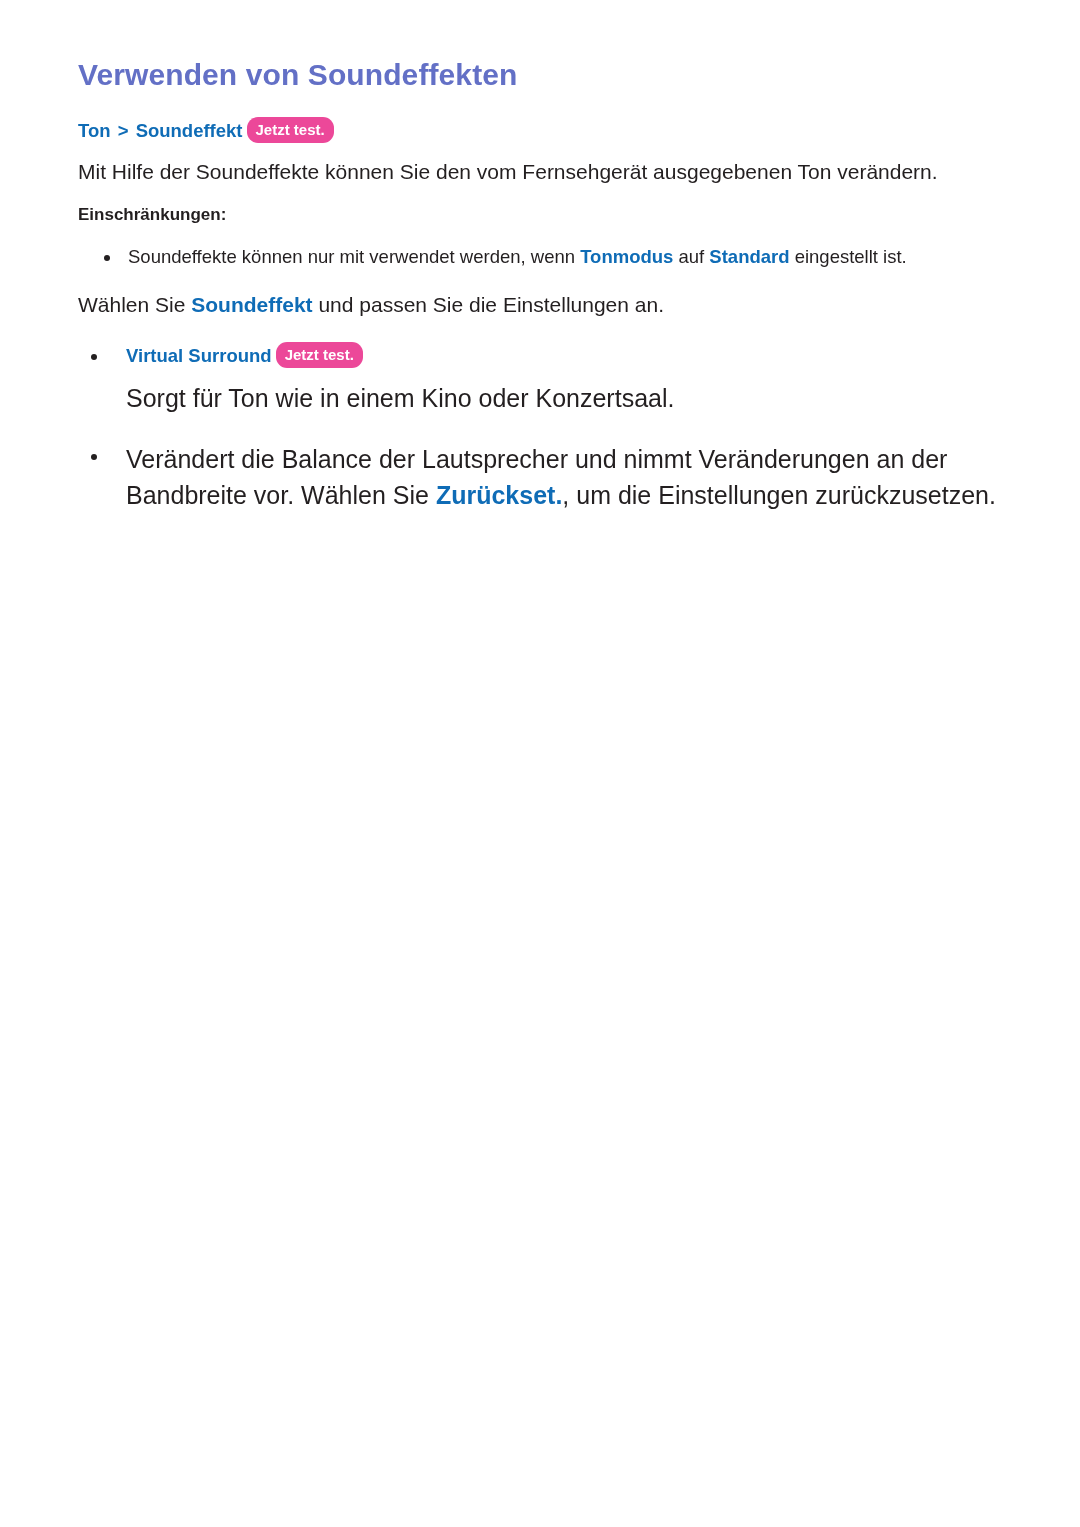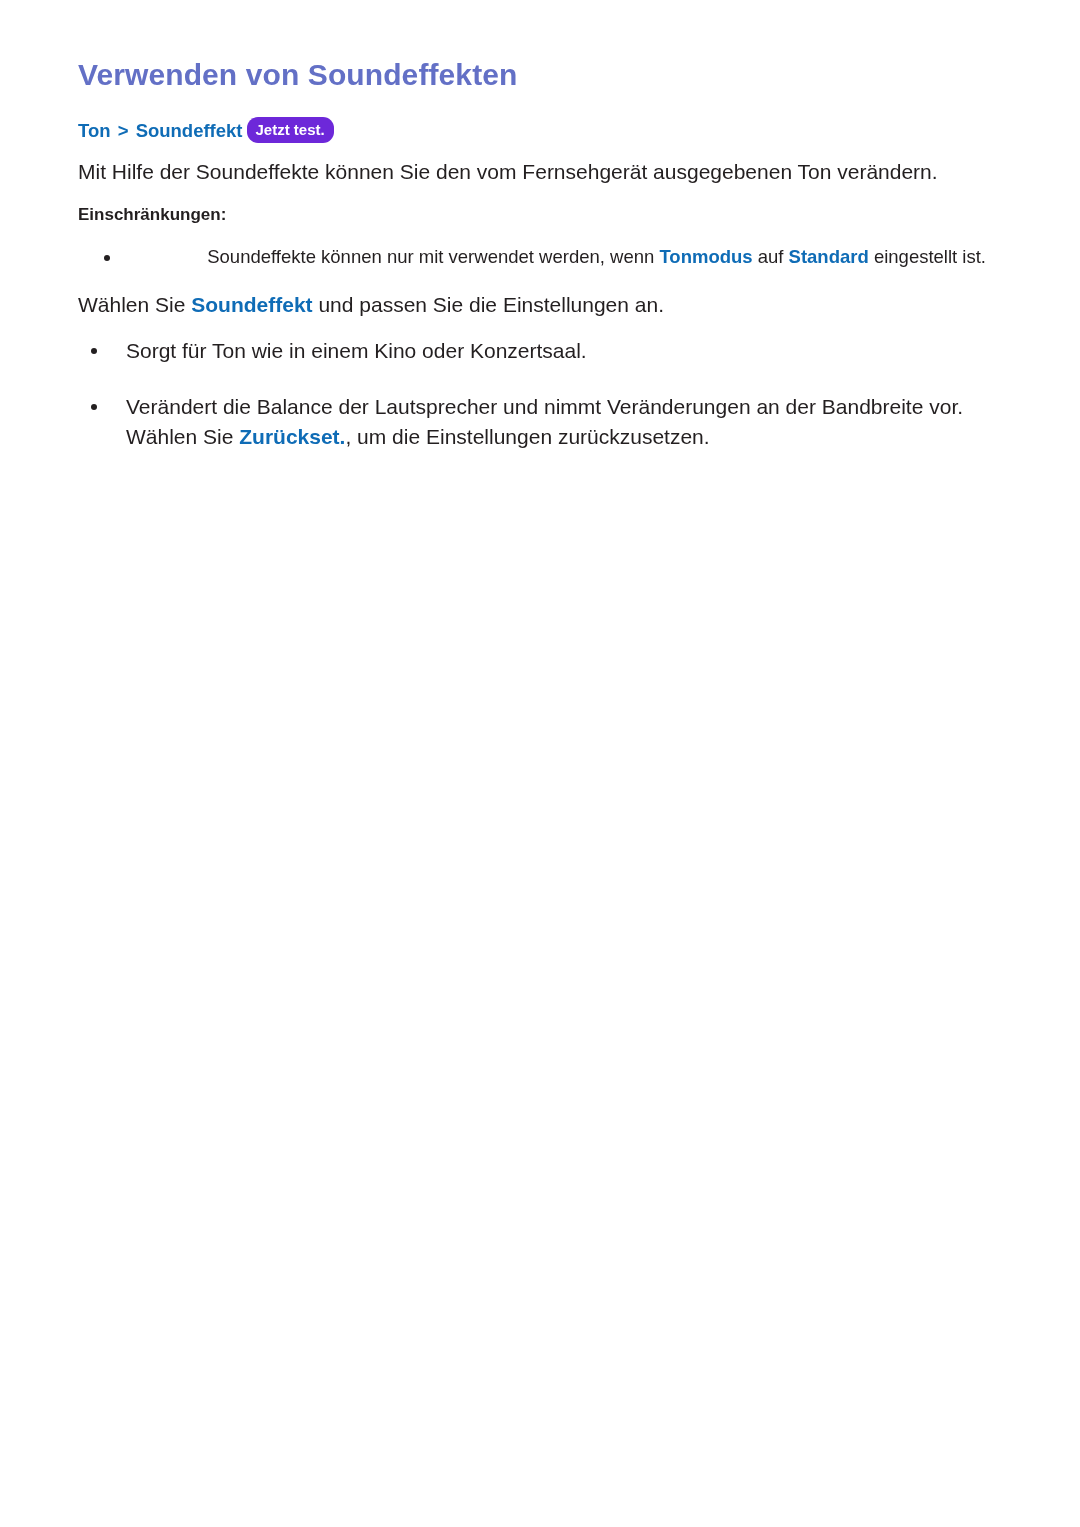--- a/index.html
+++ b/index.html
@@ -46,21 +46,21 @@
   }
   .breadcrumb .sep {
     color: #0f6cb6;
     font-weight: bold;
     padding: 0 2px;
   }
 
   
   .pill {
     display: inline-block;
-    background: #6d28d9;
+    background: #ec4899;
     color: #ffffff;
     font-size: 15px;
     font-weight: bold;
     line-height: 1;
     padding: 5px 9px 6px 9px;
     border-radius: 11px;
     vertical-align: 2px;
     margin-left: 4px;
     letter-spacing: 0px;
     white-space: nowrap;
@@ -82,23 +82,22 @@
     line-height: 1.3;
   }
   .blue-bold {
     color: #0f6cb6;
     font-weight: bold;
   }
 
   
   .bullets {
     list-style: none;
-    margin: 0 16px 14px 0;
+    margin: 0 0 14px 0;
     padding: 0;
-    text-align: right;
   }
   .bullets li {
     position: relative;
     padding-left: 50px;
     font-size: 18.5px;
     line-height: 1.42;
     margin-bottom: 20px;
     color: #231f20;
   }
   .bullets li::before {
@@ -135,31 +134,31 @@
   }
   .option-title {
     font-size: 18.5px;
     font-weight: bold;
     color: #0f6cb6;
     line-height: 1.35;
     margin: 0 0 12px 0;
     white-space: nowrap;
   }
   .option-desc {
-    font-size: 21px;
+    font-size: 25px;
     line-height: 1.42;
     color: #231f20;
     margin: 0 0 26px 0;
     font-weight: normal;
   }
   .option:last-child .option-desc {
     margin-bottom: 0;
   }
   .lead-line {
-    margin-bottom: 16px;
+    margin-bottom: 22px;
   }
 </style>
 </head>
 <body>
 
 <div class="page">
 
   <h1 class="page-title">Verwenden von Soundeffekten</h1>
 
   <div class="breadcrumb">
@@ -174,20 +173,21 @@
 
   <ul class="bullets">
     <li><span>Soundeffekte können nur mit verwendet werden, wenn </span><span class="blue-bold">Tonmodus</span><span> auf </span><span class="blue-bold">Standard</span><span> eingestellt ist.</span></li>
   </ul>
 
   <p class="para lead-line"><span>Wählen Sie </span><span class="blue-bold">Soundeffekt</span><span> und passen Sie die Einstellungen an.</span></p>
 
   <ul class="options">
 
     <li class="option">
+      <p class="option-title"><span>Virtual Surround</span><span class="pill">Jetzt test.</span></p>
       <p class="option-desc"><span>Sorgt für Ton wie in einem Kino oder Konzertsaal.</span></p>
     </li>
 
 
     <li class="option">
       <p class="option-desc"><span>Verändert die Balance der Lautsprecher und nimmt Veränderungen an der Bandbreite vor. Wählen Sie </span><span class="blue-bold">Zurückset.</span><span>, um die  Einstellungen zurückzusetzen.</span></p>
     </li>
 
   </ul>
 

